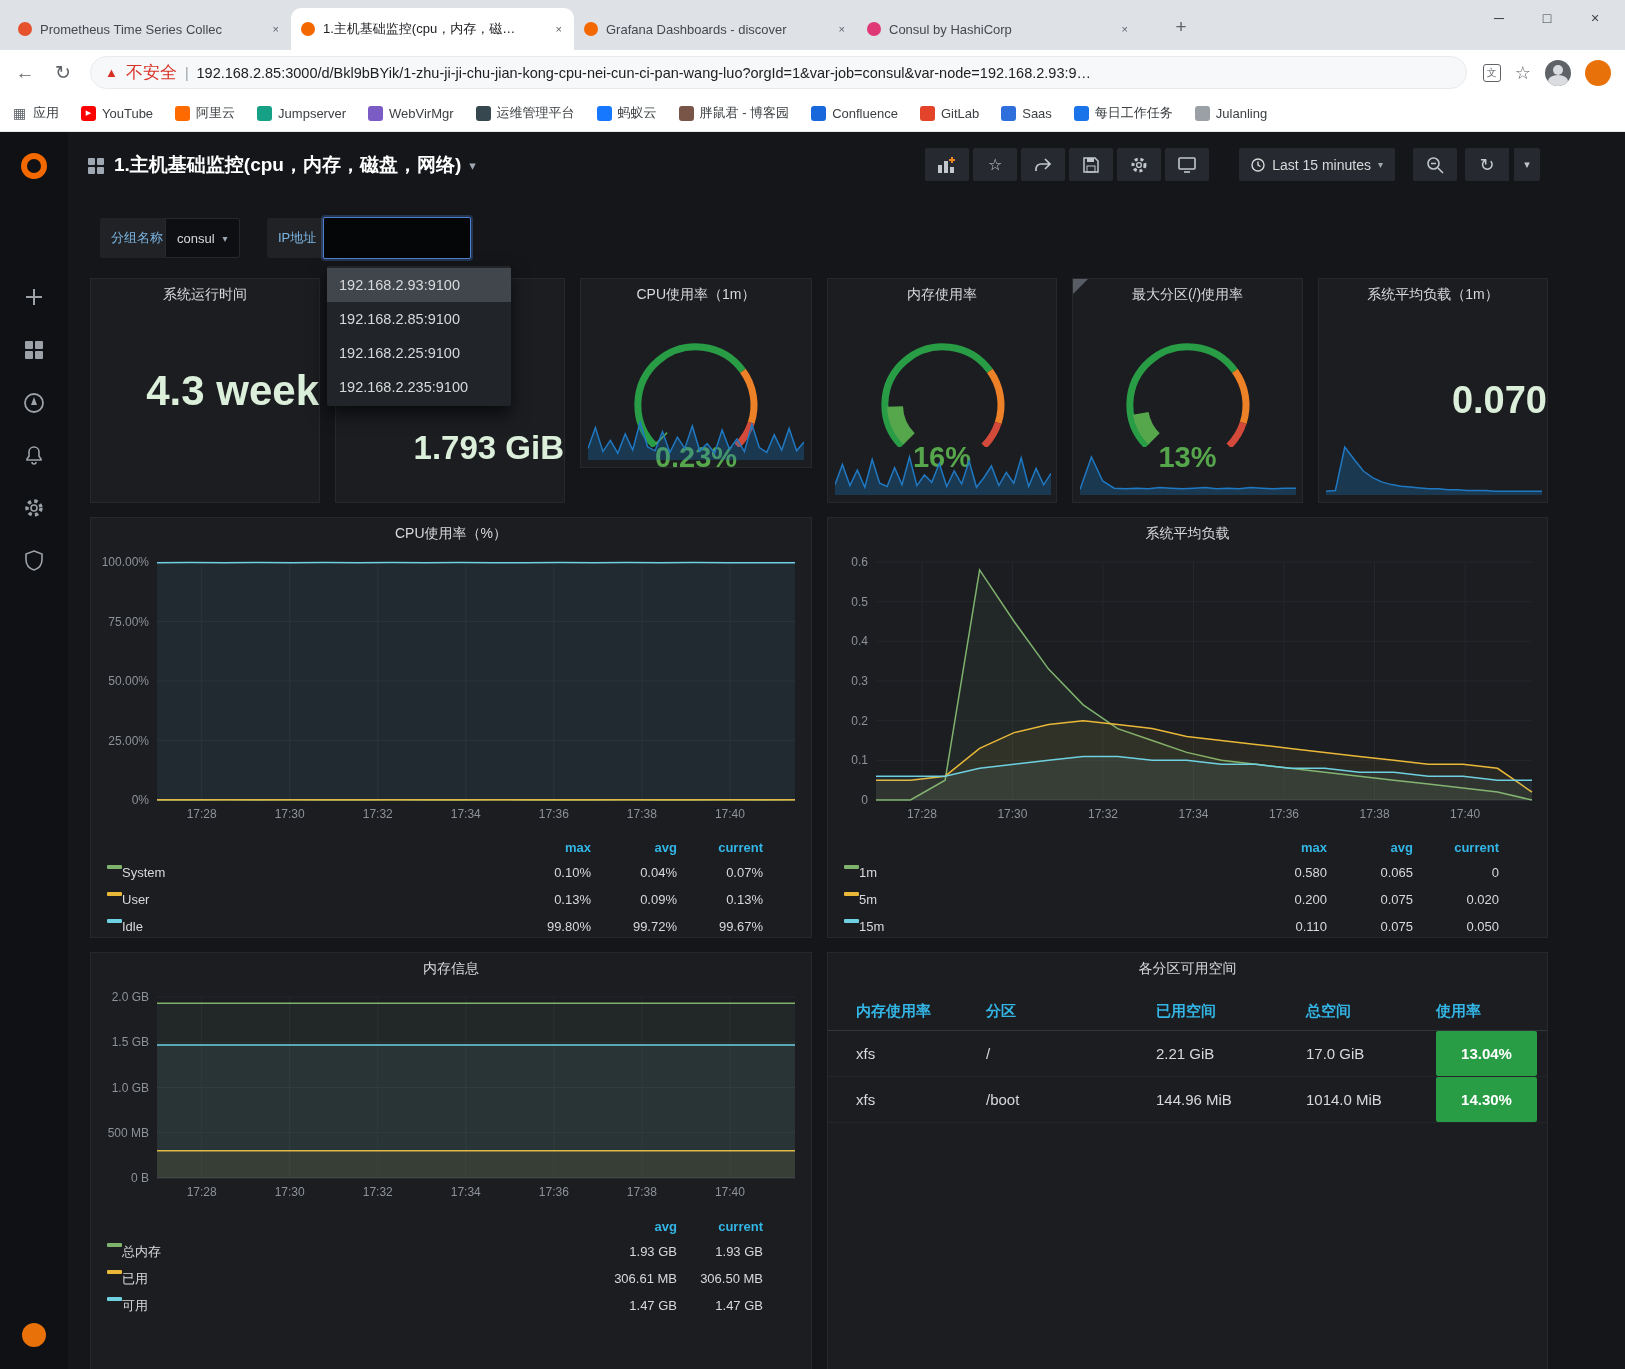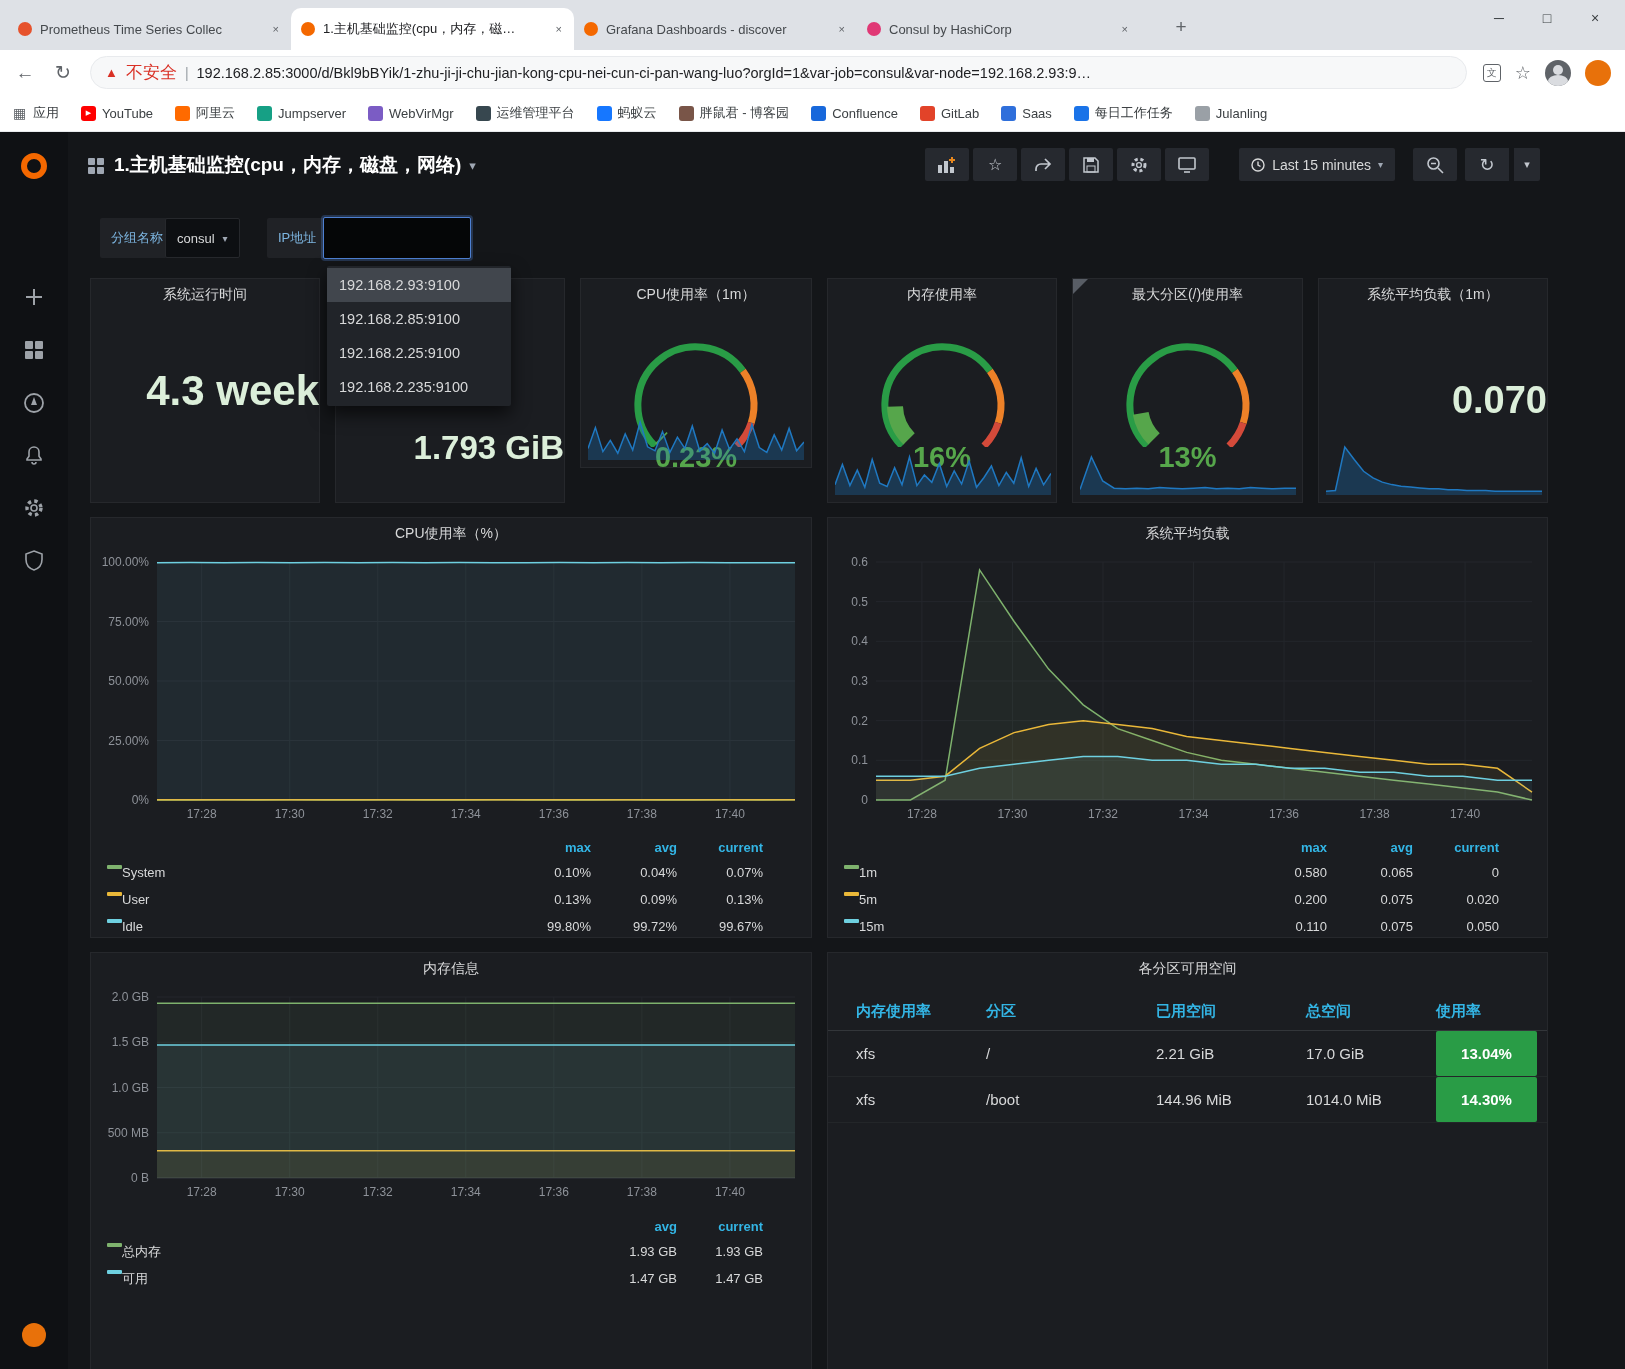--- a/index.html
+++ b/index.html
@@ -615,20 +615,28 @@
           <div class="legend-row">
             <div class="legend-name">
               <span class="swatch" style="background: rgb(126, 178, 109);"></span>
               <span>总内存</span>
             </div>
             <div class="legend-col">1.93 GB</div>
             <div class="legend-col">1.93 GB</div>
           </div>
           <div class="legend-row">
             <div class="legend-name">
+              <span class="swatch" style="background: rgb(234, 184, 57);"></span>
+              <span>已用</span>
+            </div>
+            <div class="legend-col">306.61 MB</div>
+            <div class="legend-col">306.50 MB</div>
+          </div>
+          <div class="legend-row">
+            <div class="legend-name">
               <span class="swatch" style="background: rgb(110, 208, 224);"></span>
               <span>可用</span>
             </div>
             <div class="legend-col">1.47 GB</div>
             <div class="legend-col">1.47 GB</div>
           </div>
         </div>
     </div>
 
     <div class="panel" id="p-table" style="left:827px;top:820px;width:721px;height:420px">

